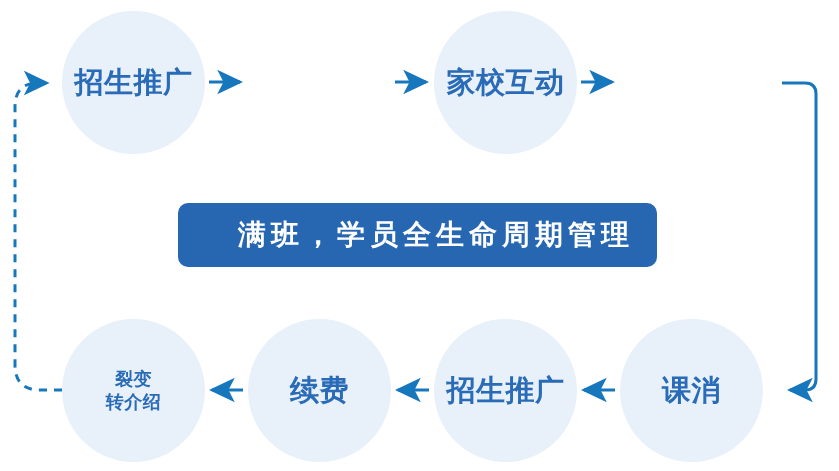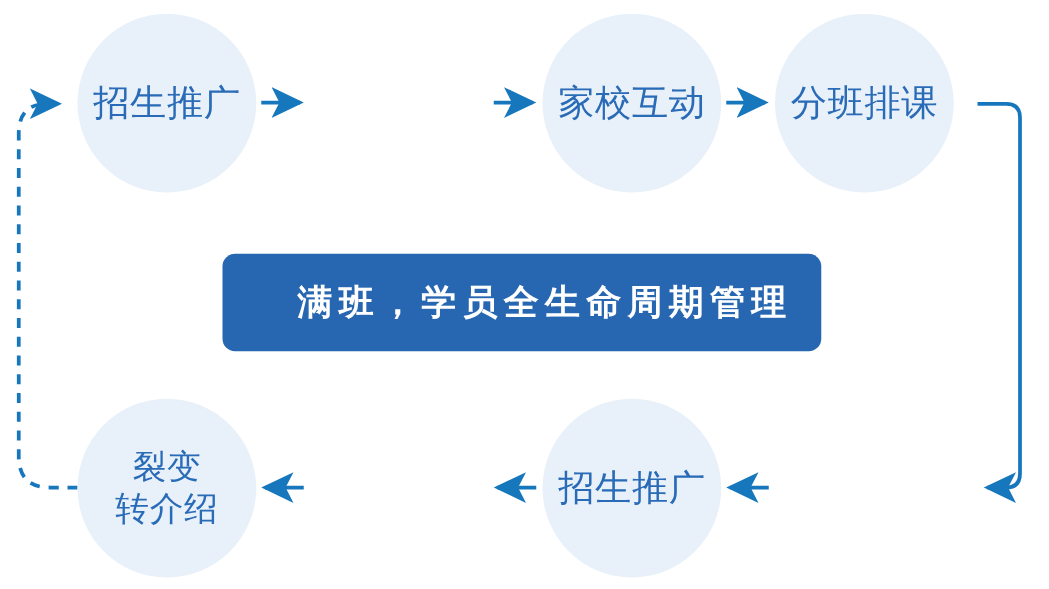--- a/index.html
+++ b/index.html
@@ -32,35 +32,35 @@
     background: #e8f1f9;
     display: flex;
     align-items: center;
     justify-content: center;
     text-align: center;
     box-sizing: border-box;
   }
   .node-label {
     color: #2a6bb8;
     font-size: 29px;
-    font-weight: normal;
+    font-weight: bold;
     line-height: 1.18;
     letter-spacing: 0.5px;
     white-space: pre-line;
   }
   .node-label.two-line {
-    font-size: 27px;
+    font-size: 18px;
     line-height: 1.25;
   }
   .banner {
     position: absolute;
     left: 178px;
     top: 203px;
     width: 479px;
-    height: 78px;
+    height: 64px;
     border-radius: 10px;
     background: #2766b0;
     display: flex;
     align-items: center;
     justify-content: center;
     box-sizing: border-box;
     padding-left: 32px;
   }
   .banner-label {
     color: #ffffff;
@@ -101,29 +101,32 @@
 
     <path d="M 62 390 L 40 390 Q 15 390 15 365 L 15 107 Q 15 83 38 83 L 46 83" fill="none" stroke="#1777bd" stroke-width="3" stroke-dasharray="8 7" stroke-linecap="butt" marker-end="url(#arrowDash)"></path>
   </svg>
 
   <div class="node" style="left:62px; top:11px;">
     <span class="node-label">招生推广</span>
   </div>
   <div class="node" style="left:434px; top:11px;">
     <span class="node-label">家校互动</span>
   </div>
-  <div class="node" style="left:620px; top:11px;">
-    <span class="node-label">分班排课</span>
-  </div>
 
   <div class="banner">
     <span class="banner-label">满班，学员全生命周期管理</span>
   </div>
 
   <div class="node" style="left:62px; top:319px;">
     <span class="node-label two-line">裂变
 转介绍</span>
   </div>
+  <div class="node" style="left:248px; top:319px;">
+    <span class="node-label">续费</span>
+  </div>
   <div class="node" style="left:434px; top:319px;">
     <span class="node-label">招生推广</span>
+  </div>
+  <div class="node" style="left:620px; top:319px;">
+    <span class="node-label">课消</span>
   </div>
 
 </div>
 
 </body></html>

